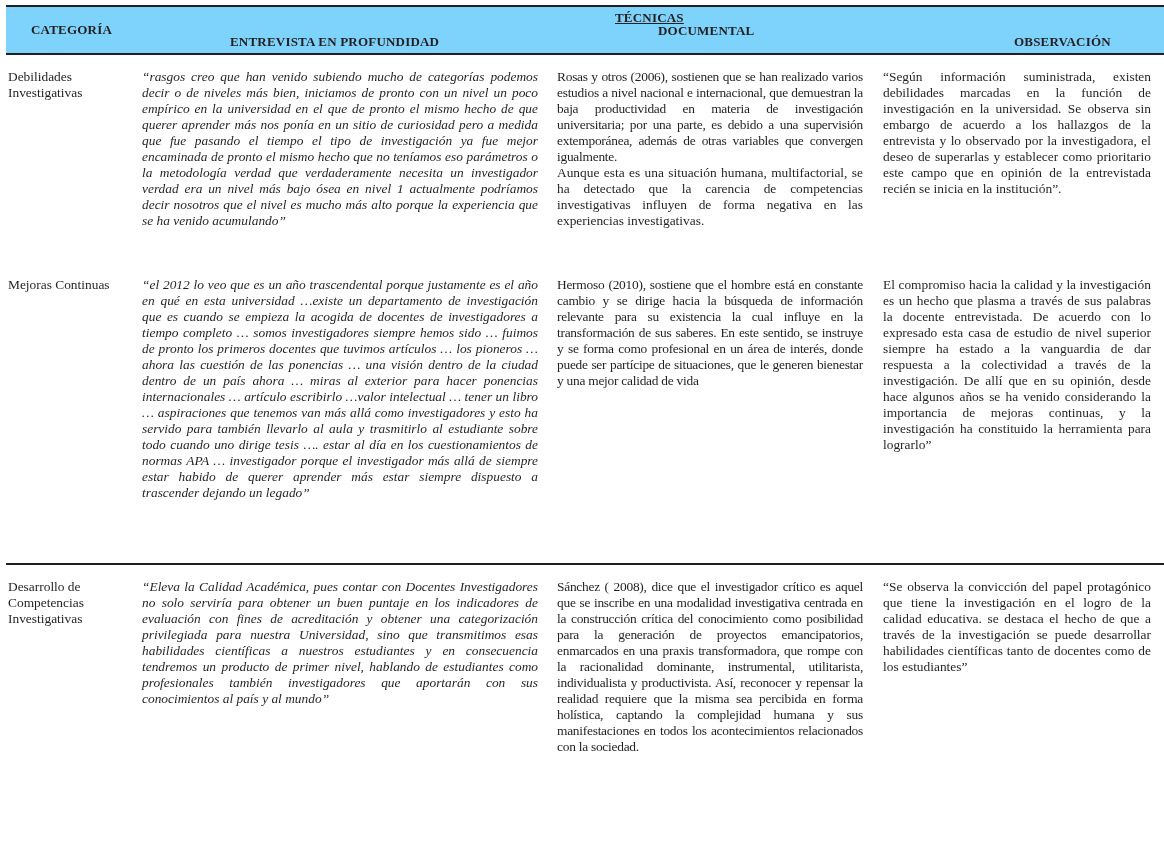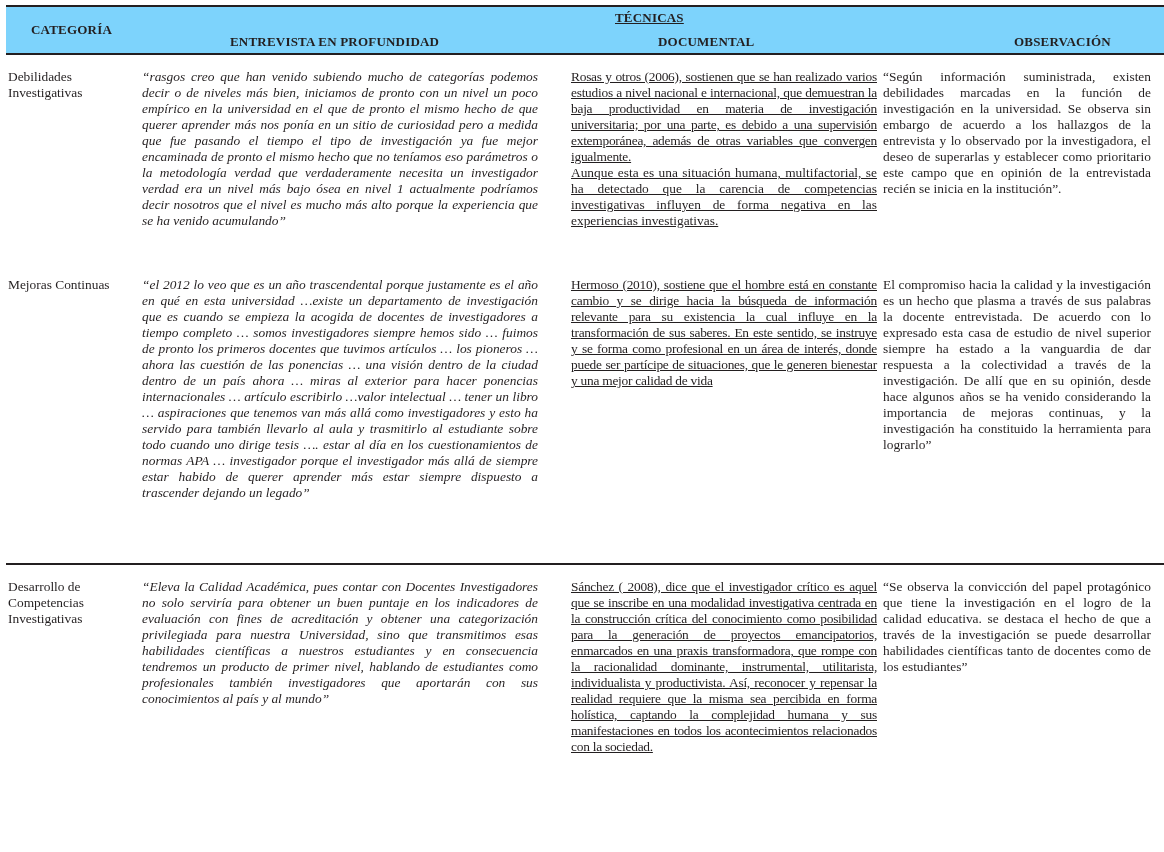--- a/index.html
+++ b/index.html
@@ -20,34 +20,34 @@
   .hdr {
     position: absolute;
     font-weight: bold;
     font-size: 13px;
     letter-spacing: 0.2px;
     white-space: nowrap;
   }
   .hdr-categoria { left: 25px; top: 15px; }
   .hdr-tecnicas { left: 609px; top: 3px; text-decoration: underline; }
   .hdr-entrevista { left: 224px; top: 27px; }
-  .hdr-documental { left: 652px; top: 27px; text-align: center; }
+  .hdr-documental { left: 652px; top: 16px; text-align: center; }
   .hdr-observacion { left: 960px; top: 27px; margin-left: 48px; }
 
   .row { position: absolute; left: 0; width: 1158px; }
   .cell {
     position: absolute;
     font-size: 13.4px;
     line-height: 16px;
     text-align: justify;
     hyphens: none;
   }
   .cell.cat { left: 8px; width: 120px; text-align: left; }
   .cell.ent { left: 142px; width: 396px; font-style: italic; }
-  .cell.doc { left: 571px; width: 306px; text-decoration: underline; }
+  .cell.doc { left: 557px; width: 306px; }
   .cell.obs { left: 883px; width: 268px; }
   .cell p { margin: 0; }
   .cell p.tight { letter-spacing: -0.25px; }
 
   .row1 { top: 69px; }
   .row2 { top: 277px; }
   .row3 { top: 579px; }
   .separator {
     position: absolute; left: 6px; width: 1158px; top: 563px;
     height: 0; border-top: 2px solid #231f20;

